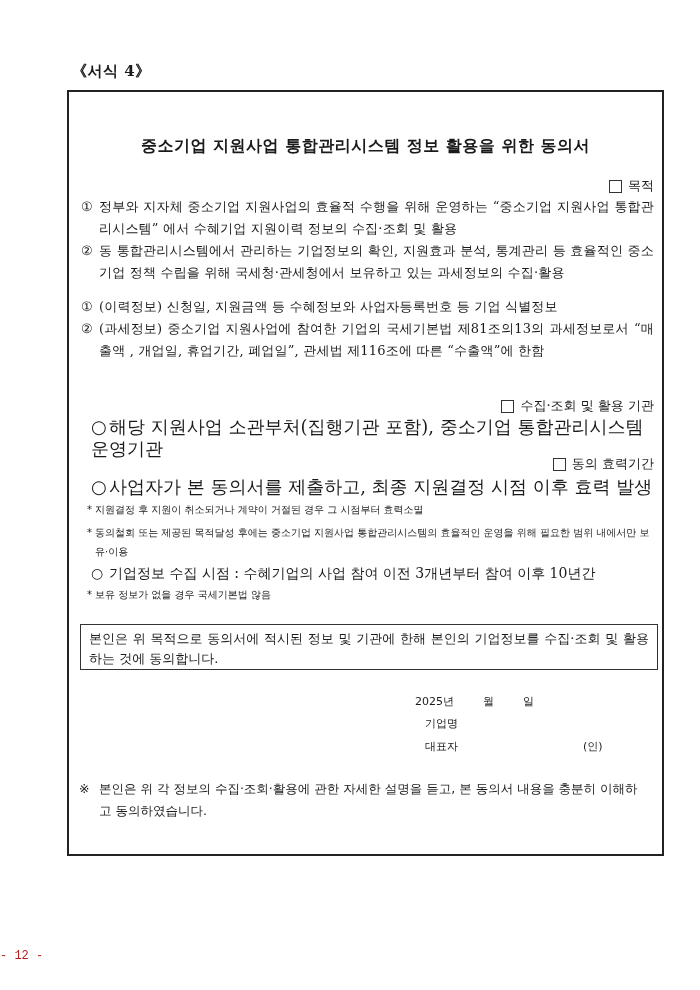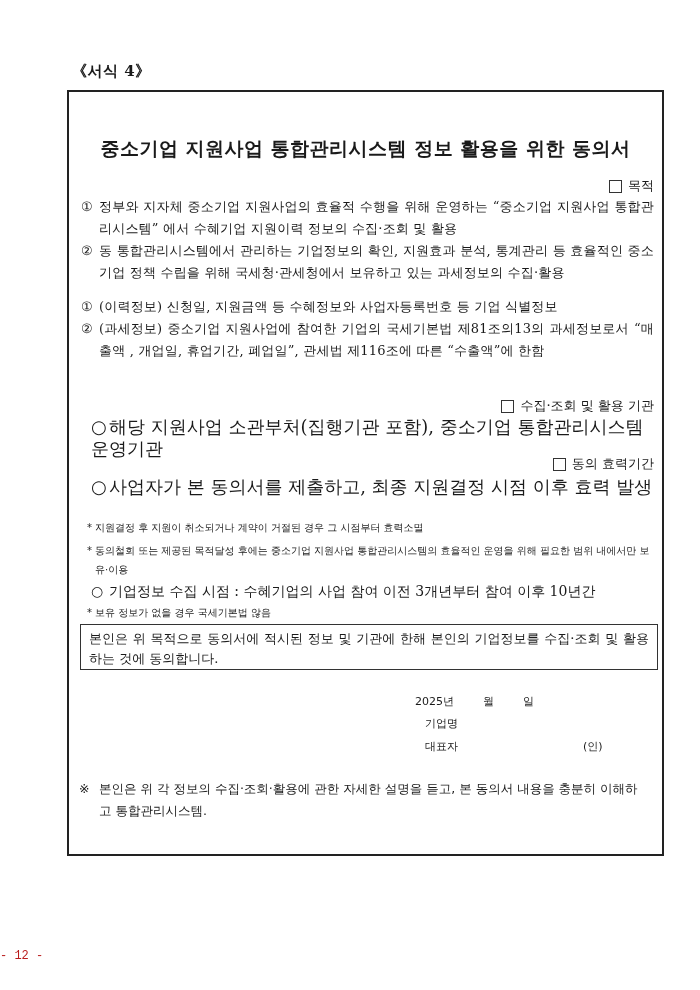--- a/index.html
+++ b/index.html
@@ -1,19 +1,19 @@
 <!DOCTYPE html>
 <html><head>
 <meta charset="utf-8">
 <style>
   html, body { margin:0; padding:0; background:#ffffff; }
   body { width:700px; height:990px; position:relative; font-family:"DejaVu Serif", "Liberation Serif", serif; color:#1a1a1a; overflow:hidden; }
   .form-label { position:absolute; left:72px; top:62px; font-size:15px; font-weight:bold; letter-spacing:0.5px; }
   .outer-box { position:absolute; left:67px; top:90px; width:597px; height:766px; border:2px solid #222; box-sizing:border-box; }
-  .title { position:absolute; left:0; right:0; top:44px; text-align:center; font-family:"DejaVu Sans", "Liberation Sans", sans-serif; font-weight:bold; font-size:19px; letter-spacing:0.5px; }
+  .title { position:absolute; left:0; right:0; top:44px; text-align:center; font-family:"DejaVu Sans", "Liberation Sans", sans-serif; font-weight:bold; font-size:16px; letter-spacing:0.5px; }
   .section { position:absolute; left:10px; right:8px; }
   .sec-head { font-size:13px; line-height:20px; display:flex; align-items:center;justify-content:flex-end; }
   .sec-head .box { display:inline-block; width:11px; height:11px; border:1px solid #333; margin-right:6px; }
   .item { font-size:13px; line-height:22px; padding-left:20px; text-indent:-18px; text-align:justify; letter-spacing:0.2px; }
   .item .num { display:inline-block; width:18px; text-indent:0; }
   .bullet { font-size:18px; line-height:22px; padding-left:12px; }
   .bullet .circ { display:inline-block; width:18px; }
   .note { font-family:"DejaVu Sans", "Liberation Sans", sans-serif; font-size:10px; line-height:19px; padding-left:16px; text-indent:-8px; color:#222; }
   .note .star { display:inline-block; width:8px; text-indent:0; }
   .bigline { font-size:14px; line-height:24px; padding-left:12px; }
@@ -52,35 +52,35 @@
     </div>
     <div class="bullet"><span class="circ">○</span><span>해당 지원사업 소관부처(집행기관 포함), 중소기업 통합관리시스템 운영기관</span></div>
   </div>
 
   <div class="section" style="top:362px;">
     <div class="sec-head">
       <span class="box"></span>
       <span>동의 효력기간</span>
     </div>
     <div class="bullet" style="margin-top:2px;"><span class="circ">○</span><span>사업자가 본 동의서를 제출하고, 최종 지원결정 시점 이후 효력 발생</span></div>
-    <div class="note" style="margin-top:20px;"><span class="star">*</span><span>지원결정 후 지원이 취소되거나 계약이 거절된 경우 그 시점부터 효력소멸</span></div>
+    <div class="note" style="margin-top:2px;"><span class="star">*</span><span>지원결정 후 지원이 취소되거나 계약이 거절된 경우 그 시점부터 효력소멸</span></div>
     <div class="note" style="margin-top:4px;"><span class="star">*</span><span>동의철회 또는 제공된 목적달성 후에는 중소기업 지원사업 통합관리시스템의 효율적인 운영을 위해 필요한 범위 내에서만 보유·이용</span></div>
     <div class="bigline"><span class="circ" style="display:inline-block;width:18px;">○</span><span>기업정보 수집 시점 : 수혜기업의 사업 참여 이전 3개년부터 참여 이후 10년간</span></div>
     <div class="note"><span class="star">*</span><span>보유 정보가 없을 경우 국세기본법 않음</span></div>
   </div>
 
   <div class="consent-box">본인은 위 목적으로 동의서에 적시된 정보 및 기관에 한해 본인의 기업정보를 수집·조회 및 활용하는 것에 동의합니다.</div>
 
   <div class="sign" style="left:346px; top:602px;">
     <span>2025년</span>
     <span style="display:inline-block;width:22px;"></span>
     <span>월</span>
     <span style="display:inline-block;width:22px;"></span>
     <span>일</span>
   </div>
   <div class="sign" style="left:356px; top:624px;">기업명</div>
   <div class="sign" style="left:356px; top:647px;">대표자</div>
   <div class="sign" style="left:514px; top:647px;">(인)</div>
 
-  <div class="final-note"><span class="mark">※</span><span>본인은 위 각 정보의 수집·조회·활용에 관한 자세한 설명을 듣고, 본 동의서 내용을 충분히 이해하고 통합관리시스템.</span></div>
+  <div class="final-note"><span class="mark">※</span><span>본인은 위 각 정보의 수집·조회·활용에 관한 자세한 설명을 듣고, 본 동의서 내용을 충분히 이해하고 동의하였습니다.</span></div>
 </div>
 
 <div class="page-number">- 12 -</div>
 
 </body></html>

